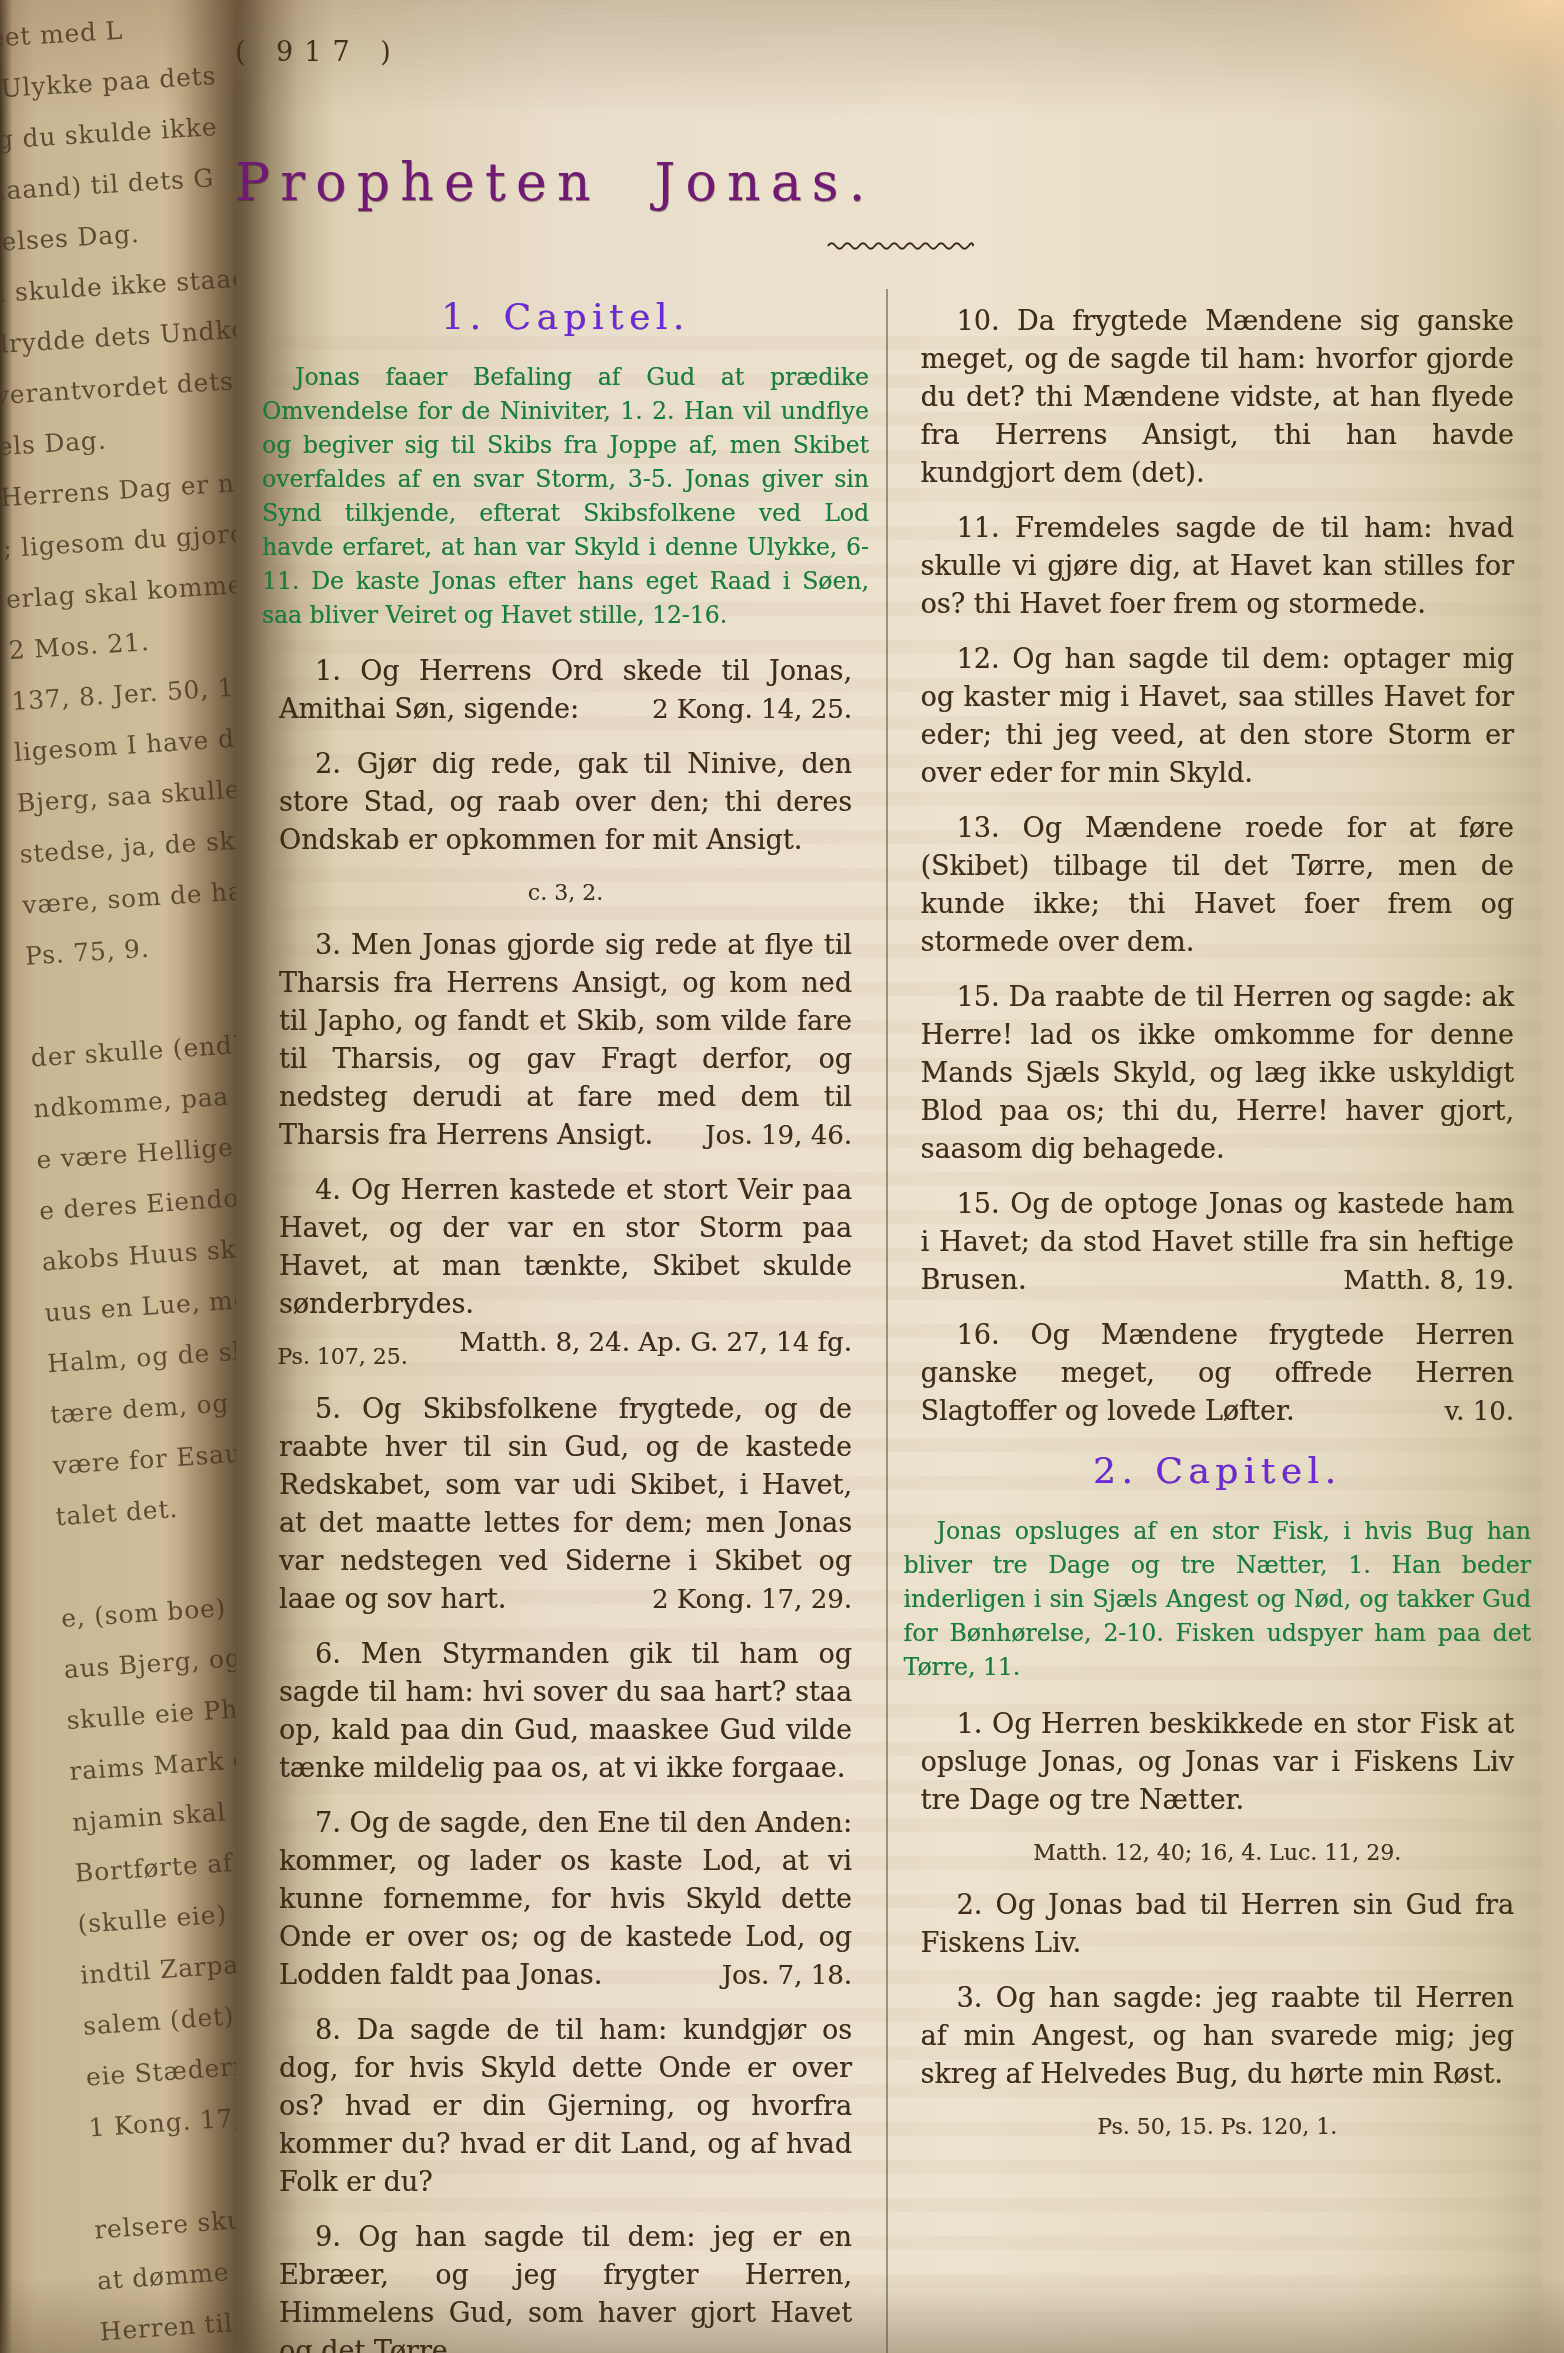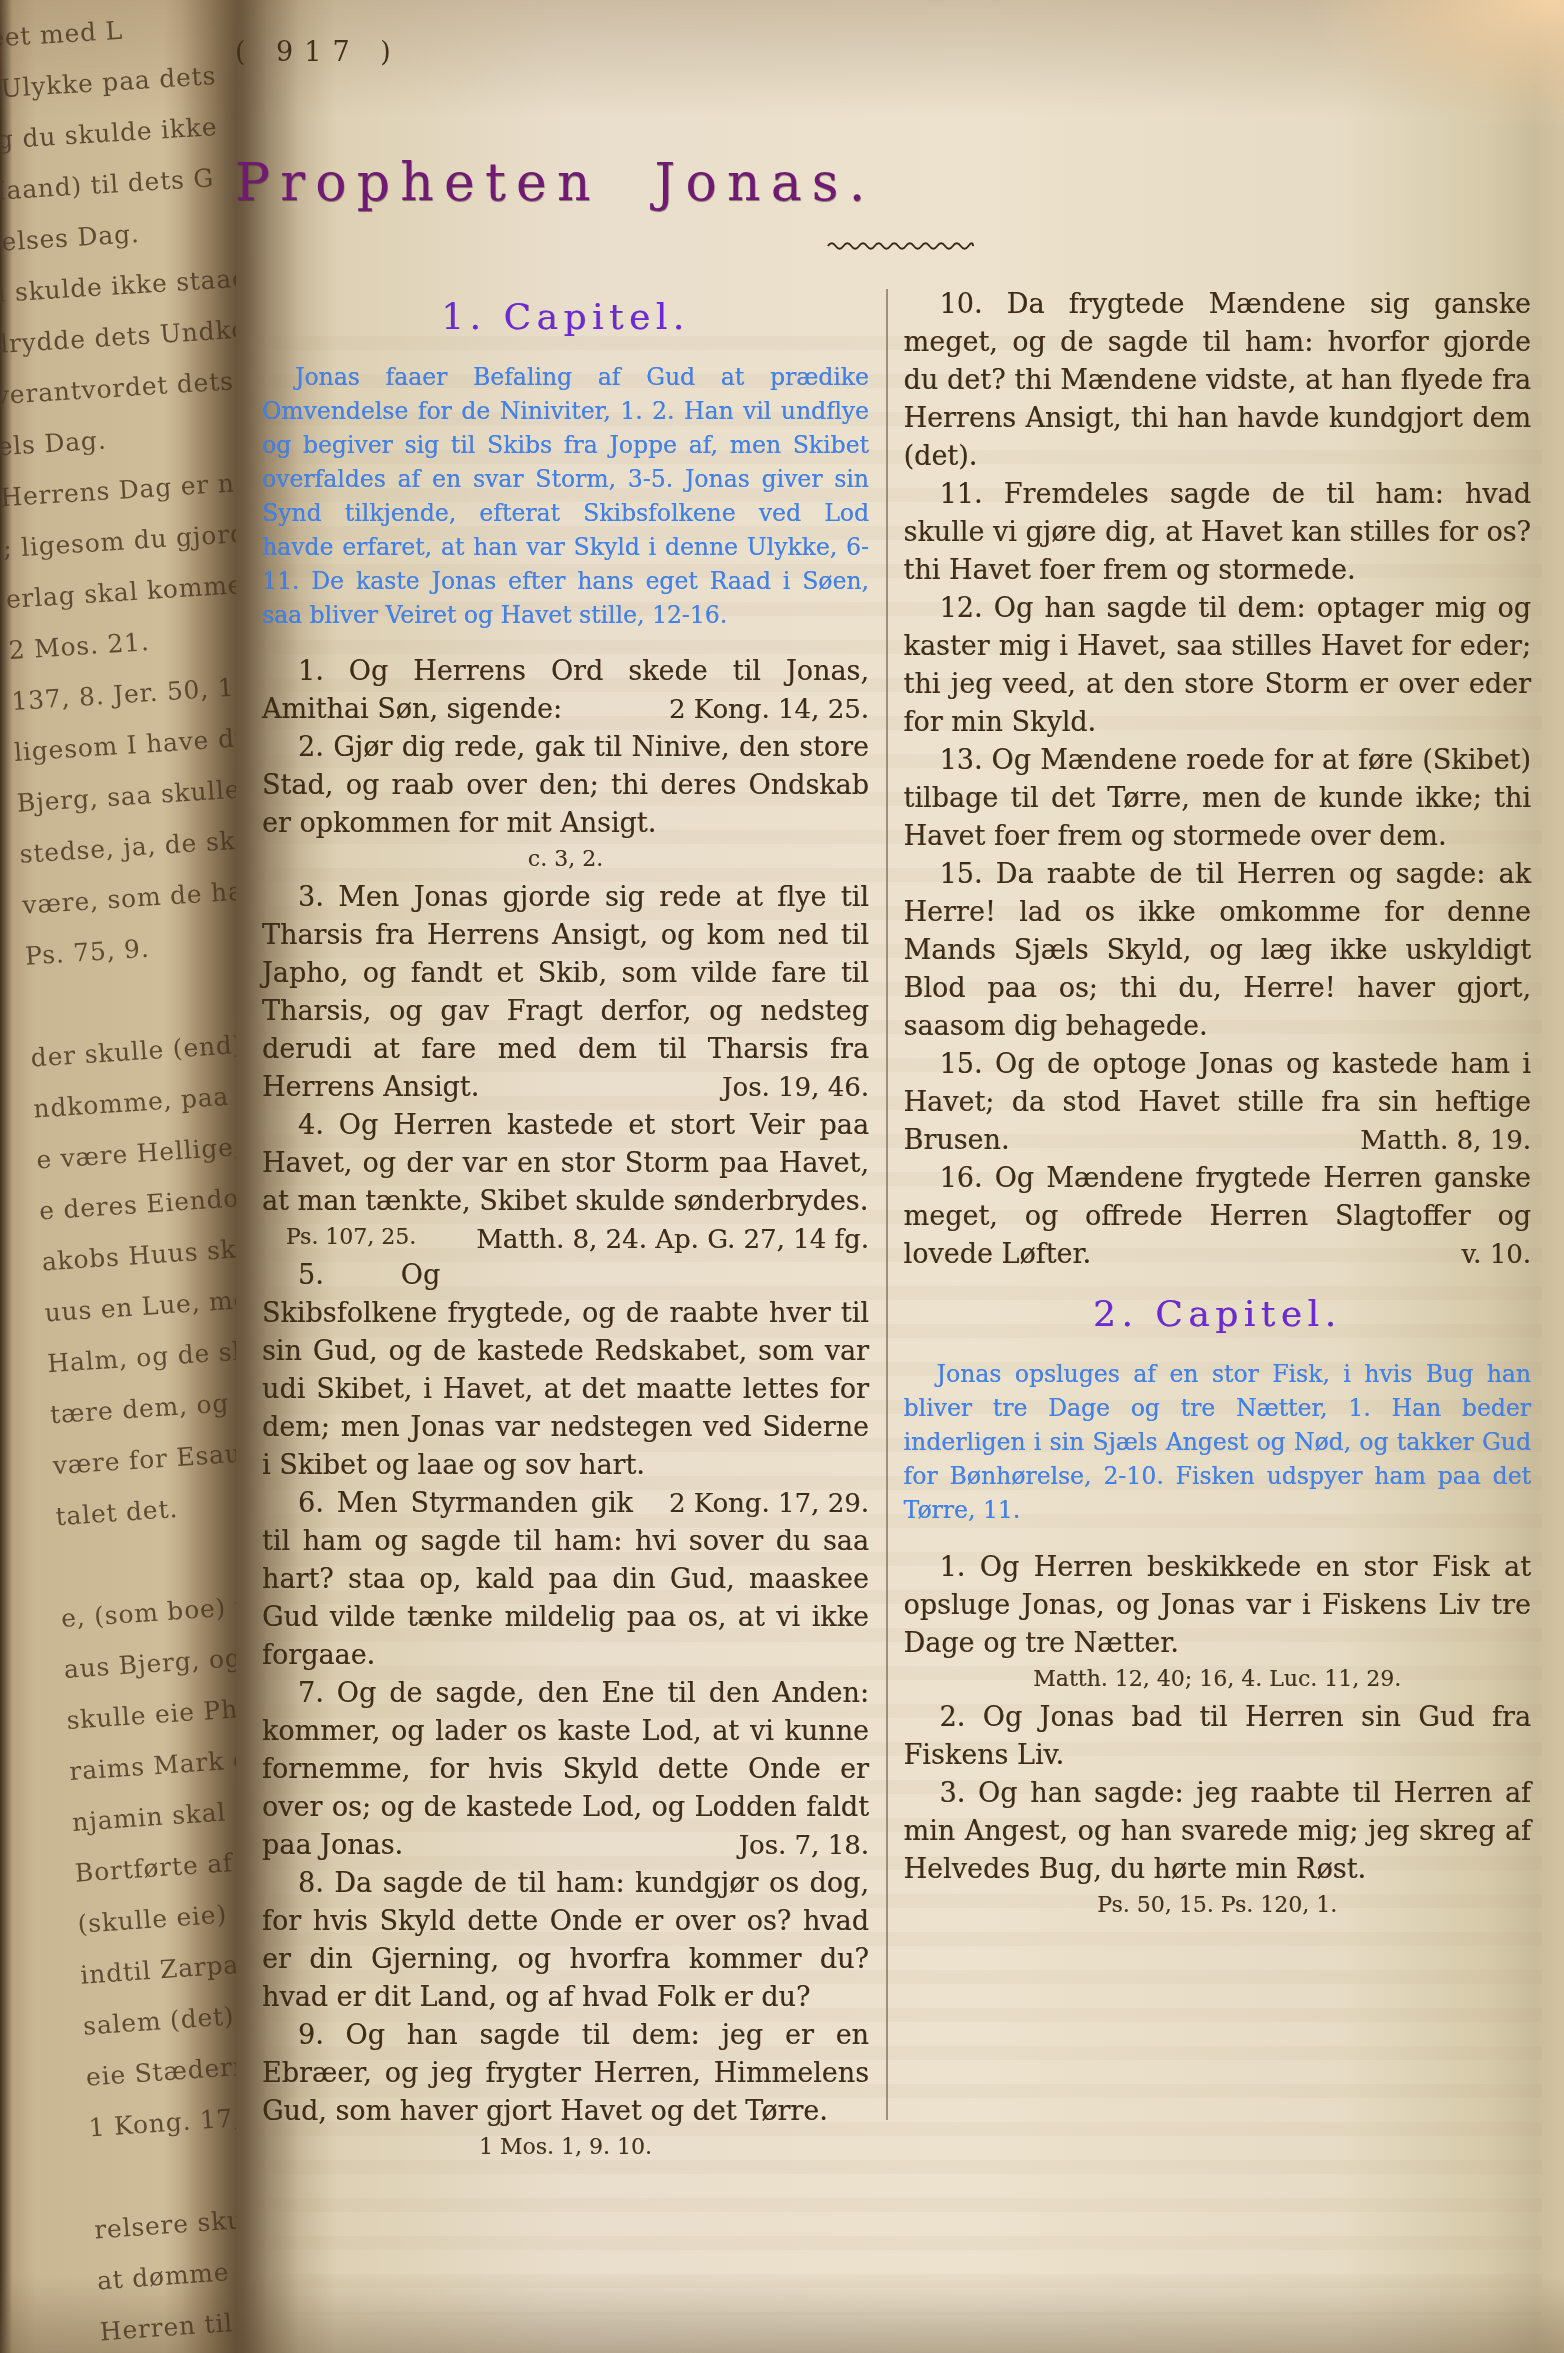--- a/index.html
+++ b/index.html
@@ -65,26 +65,26 @@
   .divider{width:1.6px;background:rgba(82,63,41,.5);margin:4.7px 6.3px 47px 6.3px;}
   .col-right{flex:1;padding-left:9.4px;}
   .chapter{
     text-align:center;font-weight:normal;
     font-size:36px;letter-spacing:5.5px;color:#6d28d9;
     margin:11px 0 23.5px 0;
     text-shadow:0.4px 0.4px 0.6px rgba(58,41,21,.5);
   }
   .summary{
     font-size:23.5px;line-height:34px;text-align:justify;text-indent:33px;
-    margin:0 0 20.3px 0;color:#3b82f6;
+    margin:0 0 20.3px 0;color:#15803d;
     text-shadow:0.2px 0.2px 0.4px rgba(62,44,25,.45);
   }
   .verse{
     font-size:27px;line-height:38px;text-align:justify;text-indent:36px;
-    margin:0;color:#3e2c19;
+    margin:17px;color:#3e2c19;
     text-shadow:0.3px 0.3px 0.5px rgba(62,44,25,.5);
   }
   .ref{float:right;font-size:26px;}
   .ref-below{
     text-align:center;font-size:22px;line-height:33px;margin:0 0 3.1px 0;
     color:#44311c;text-shadow:0.2px 0.2px 0.4px rgba(62,44,25,.45);
   }
   .ch2-block{margin-top:20.3px;}
 </style>
 </head>

